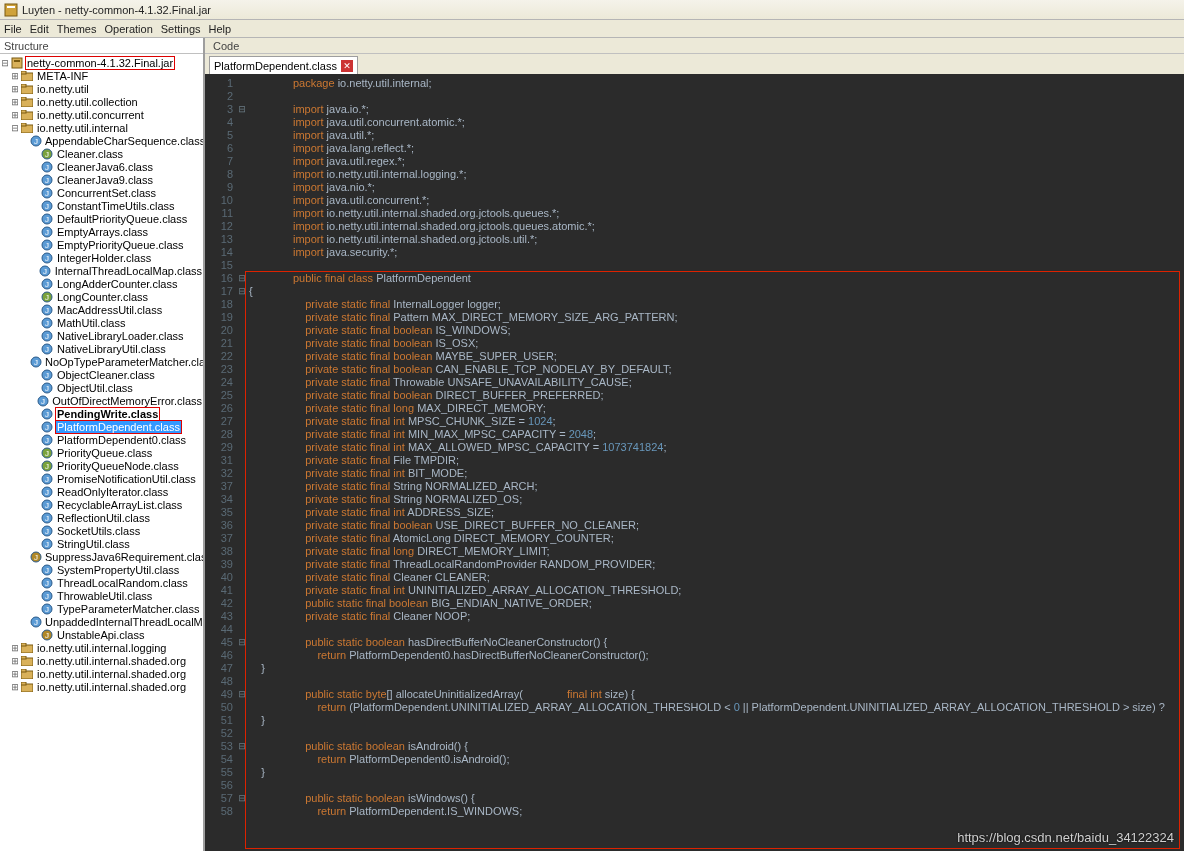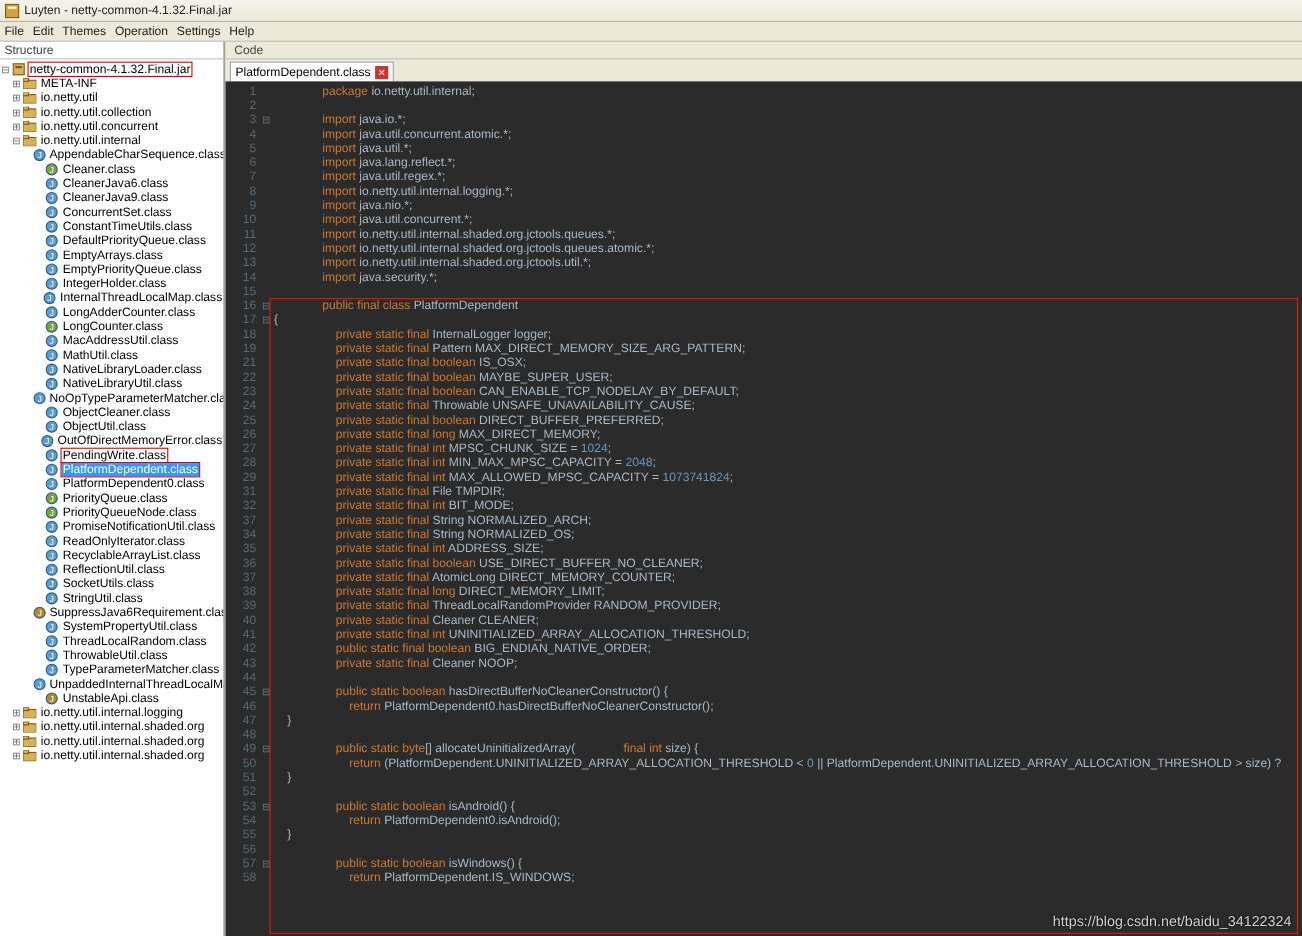--- a/index.html
+++ b/index.html
@@ -15,21 +15,21 @@
 .sidebar { width: 205px; border-right: 2px solid #9e9e9e; background: #fff; display: flex; flex-direction: column; }
 .sidebar-hdr { height: 16px; border-bottom: 1px solid #c0c0c0; font-size: 11px; color: #444; padding: 0 4px; display: flex; align-items: center; overflow: hidden; }
 .tree { flex: 1; overflow: hidden; font-size: 11px; color: #000; padding: 2px 0 0 0; }
 .tree-row { display: flex; align-items: center; height: 13px; white-space: nowrap; }
 .tree-row .indent { flex: 0 0 auto; }
 .tree-row .tw { width: 10px; text-align: center; color: #666; font-size: 9px; }
 .tree-row .ic { width: 14px; height: 12px; display: inline-flex; align-items: center; justify-content: center; margin-right: 2px; }
 .tree-row .lbl { padding: 0 1px; }
 .tree-row.red-root .lbl { outline: 1px solid #d00; }
 .tree-row.sel .lbl { background: #3399ff; color: #fff; outline: 1px solid #d00; }
-.tree-row.red-box .lbl { outline: 1px solid #d00; }
+.tree-row.red-box .lbl { outline: 1px solid #d00; font-weight: bold; }
 
 .editor { flex: 1; background: #ece9d8; display: flex; flex-direction: column; }
 .editor-hdr { height: 16px; border-bottom: 1px solid #c0c0c0; font-size: 11px; color: #444; padding: 0 8px; display: flex; align-items: center; }
 .tabstrip { height: 20px; display: flex; align-items: flex-end; padding: 2px 4px 0 4px; }
 .tab { height: 18px; background: #fff; border: 1px solid #9e9e9e; border-bottom: none; display: flex; align-items: center; font-size: 11px; padding: 0 4px; gap: 4px; }
 .tab .close { width: 12px; height: 12px; background: #c33; display: inline-flex; align-items: center; justify-content: center; color: #fff; font-size: 9px; }
 .codewrap { flex: 1; background: #2b2b2b; position: relative; font-family: Consolas, "Courier New", monospace; font-size: 11px; overflow: hidden; }
 .codewrap.red-frame::after { content:""; position:absolute; left:40px; right:4px; top: calc(13px*15 + 2px); bottom:2px; border:1px solid #d20; pointer-events:none; }
 .code-inner { position:absolute; inset:0; padding: 2px 0 0 0; }
 .codeline { display: flex; height: 13px; align-items: center; }
@@ -708,20 +708,25 @@
             <span class="ln">18</span>
             <span class="fold"></span>
             <span class="src">    <span class="kw">private static final</span> InternalLogger logger;</span>
           </div>
           <div class="codeline">
             <span class="ln">19</span>
             <span class="fold"></span>
             <span class="src">    <span class="kw">private static final</span> Pattern MAX_DIRECT_MEMORY_SIZE_ARG_PATTERN;</span>
           </div>
           <div class="codeline">
+            <span class="ln">20</span>
+            <span class="fold"></span>
+            <span class="src">    <span class="kw">private static final boolean</span> IS_WINDOWS;</span>
+          </div>
+          <div class="codeline">
             <span class="ln">21</span>
             <span class="fold"></span>
             <span class="src">    <span class="kw">private static final boolean</span> IS_OSX;</span>
           </div>
           <div class="codeline">
             <span class="ln">22</span>
             <span class="fold"></span>
             <span class="src">    <span class="kw">private static final boolean</span> MAYBE_SUPER_USER;</span>
           </div>
           <div class="codeline">

